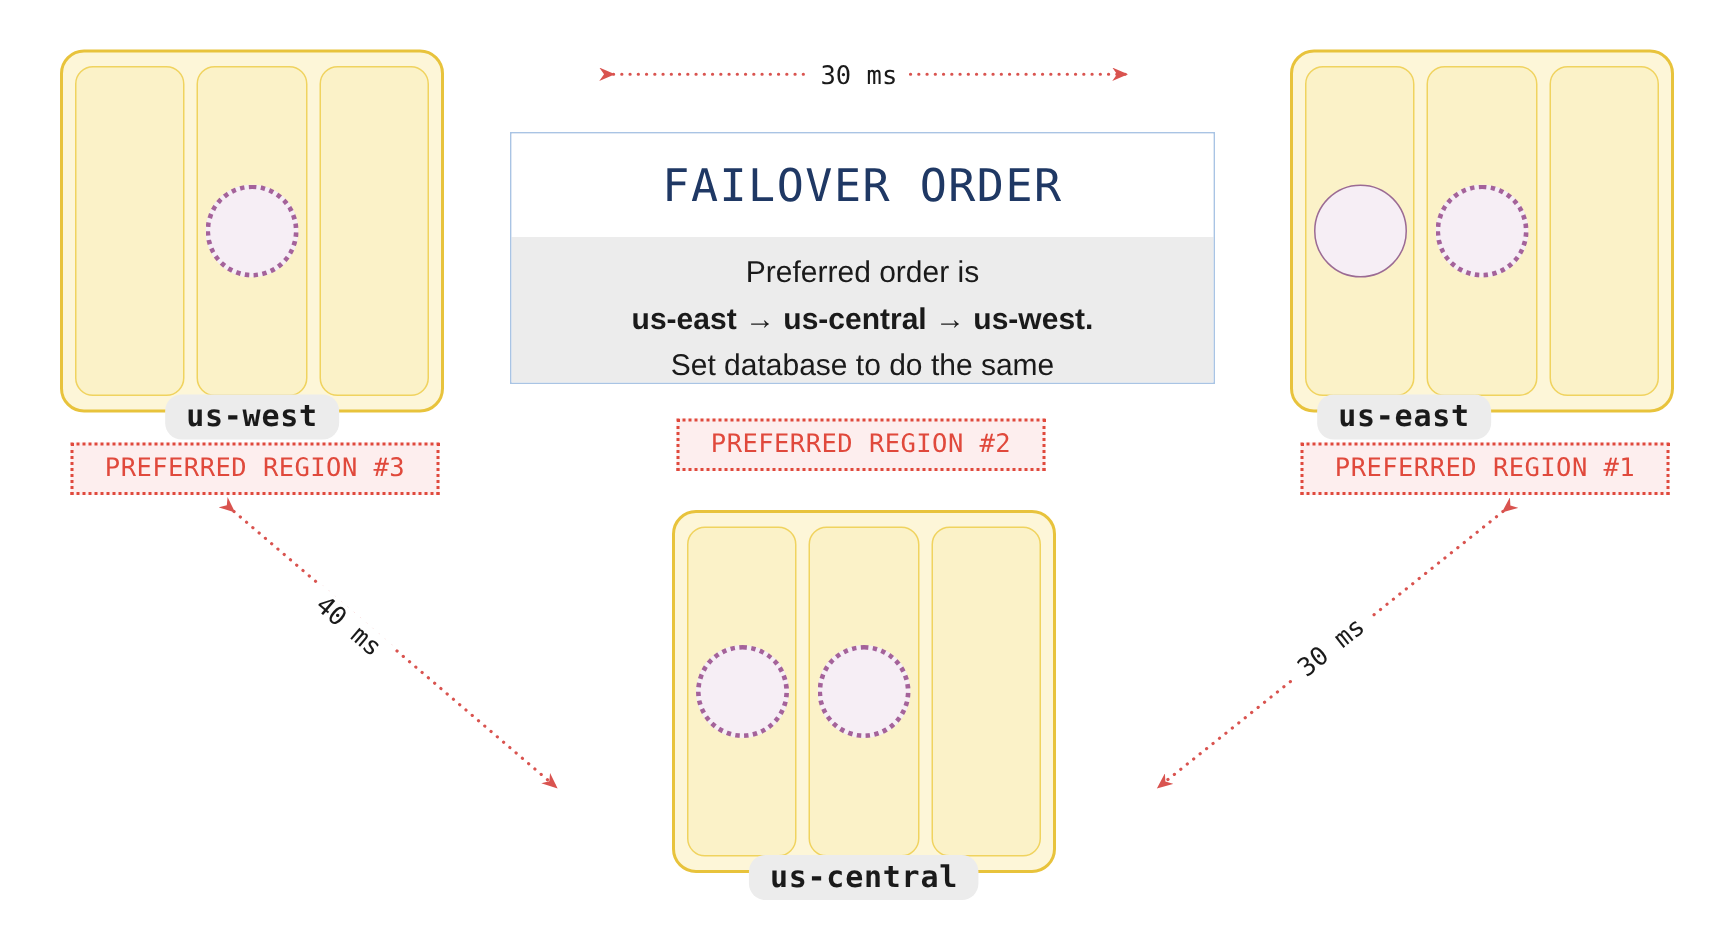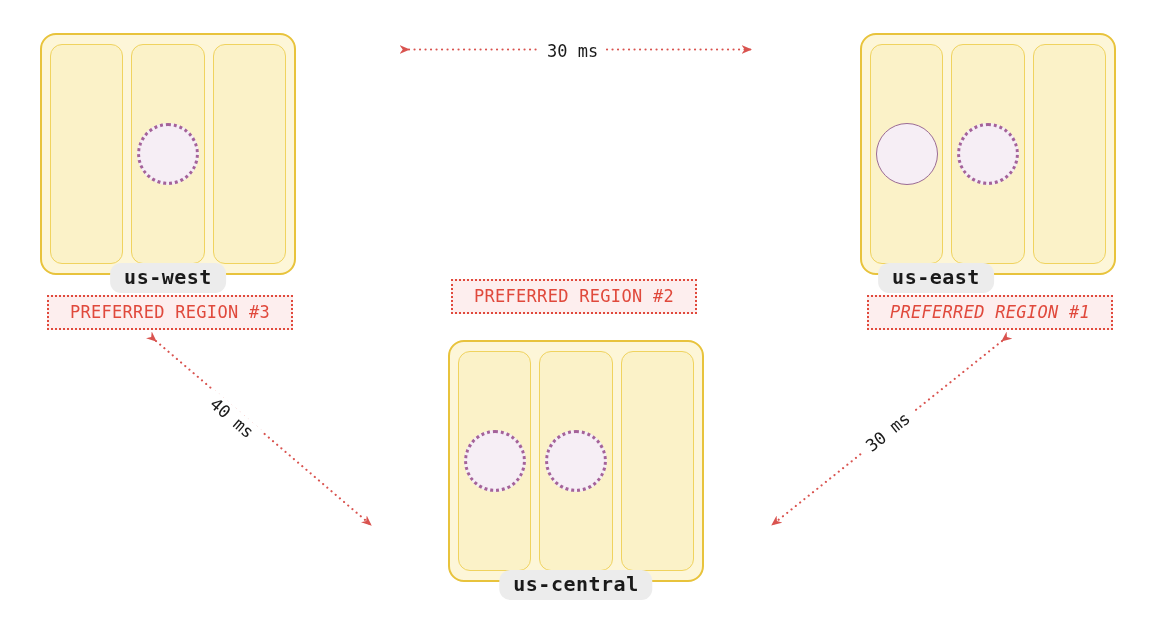--- a/index.html
+++ b/index.html
@@ -192,22 +192,30 @@
       <div class="zone">
         <div class="node solid"></div>
       </div>
       <div class="zone">
         <div class="node replica"></div>
       </div>
       <div class="zone"></div>
     </div>
   </div>
   <div class="region-pill" style="left:936px; top:263px;">us-east</div>
-  <div class="pref-badge" style="left:867px; top:295px; width:246px;font-style:italic;">PREFERRED REGION #1</div>
-
+  <div class="pref-badge" style="left:867px; top:295px; width:246px;">PREFERRED REGION #1</div>
+
+  <div id="callout" style="left:340px; top:88px; width:470px; height:168px;">
+    <div id="callout-header">FAILOVER ORDER</div>
+    <div id="callout-body">
+      <div>Preferred order is</div>
+      <div class="strong">us-east → us-central → us-west.</div>
+      <div>Set database to do the same</div>
+    </div>
+  </div>
 
   <svg class="arrow-svg" style="left:0; top:0;" width="1157" height="622">
     <defs>
       <marker id="ah" markerWidth="11" markerHeight="9" refX="9.5" refY="4.5" orient="auto" markerUnits="userSpaceOnUse">
         <path d="M 10.5 4.5 L 0 0 L 3.2 4.5 L 0 9 Z" fill="#d9534f"></path>
       </marker>
     </defs>
 
       us-east (horizontal, top) --&gt;
     <line x1="409" y1="49.5" x2="751" y2="49.5" stroke="#d9534f" stroke-width="2.1" stroke-linecap="round" stroke-dasharray="0.1 5.4" marker-start="url(#ah)" marker-end="url(#ah)"></line>

